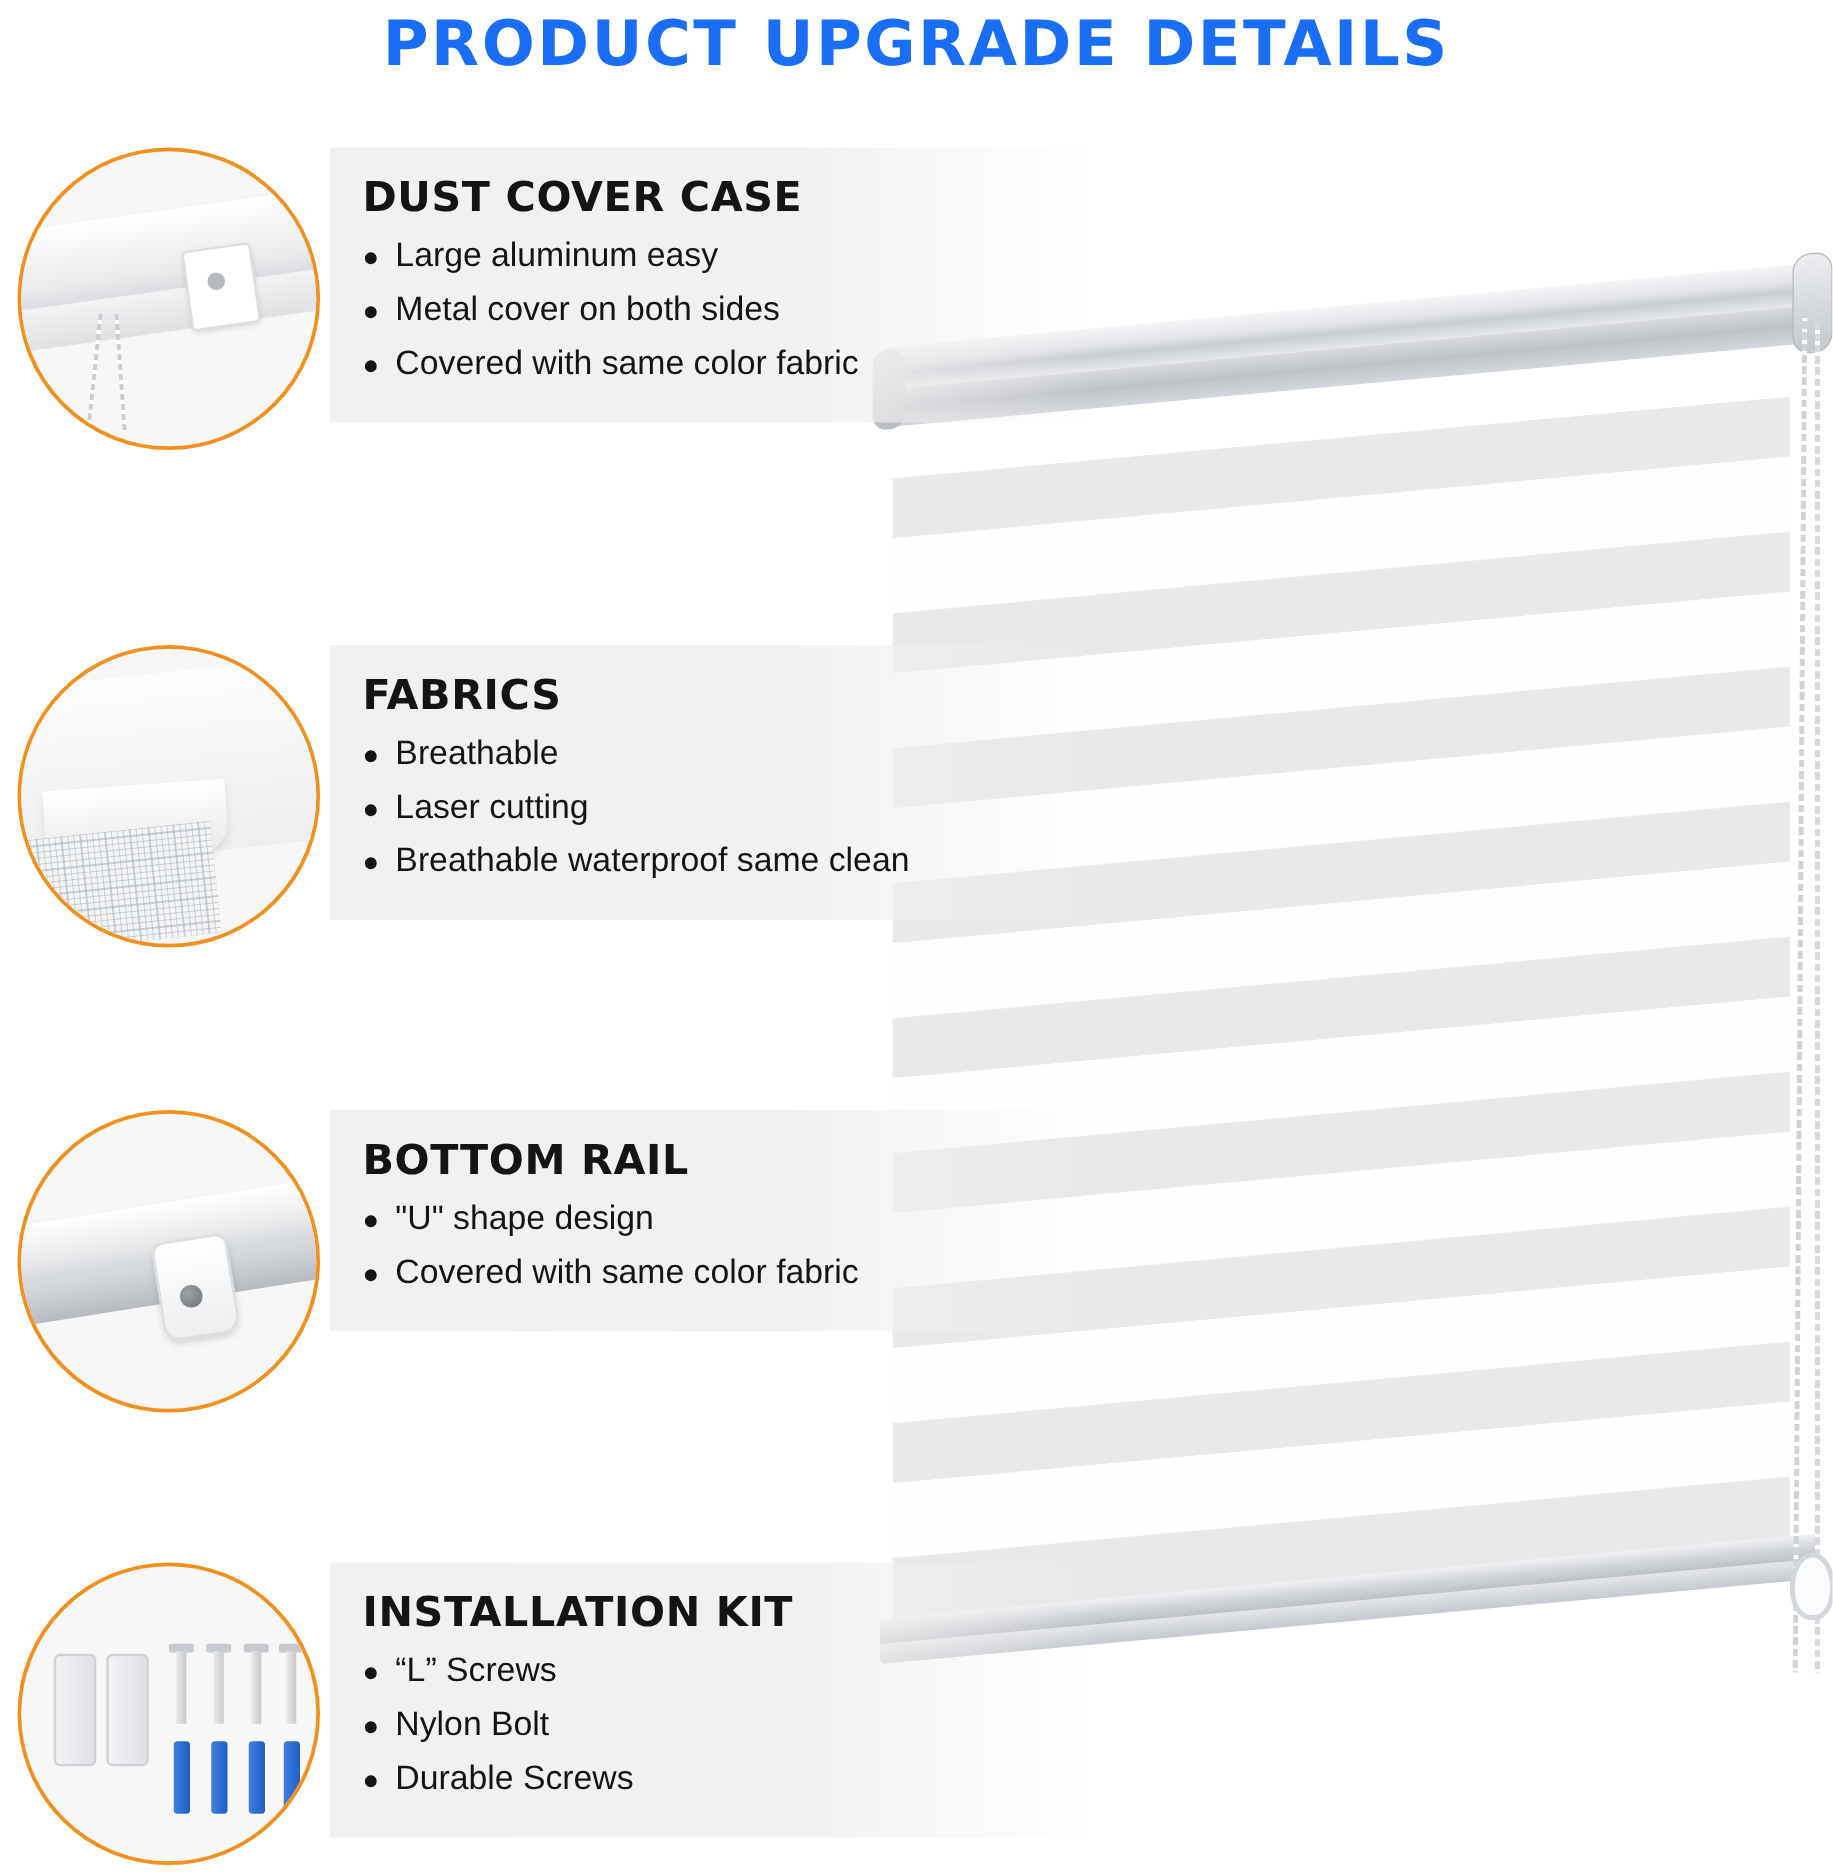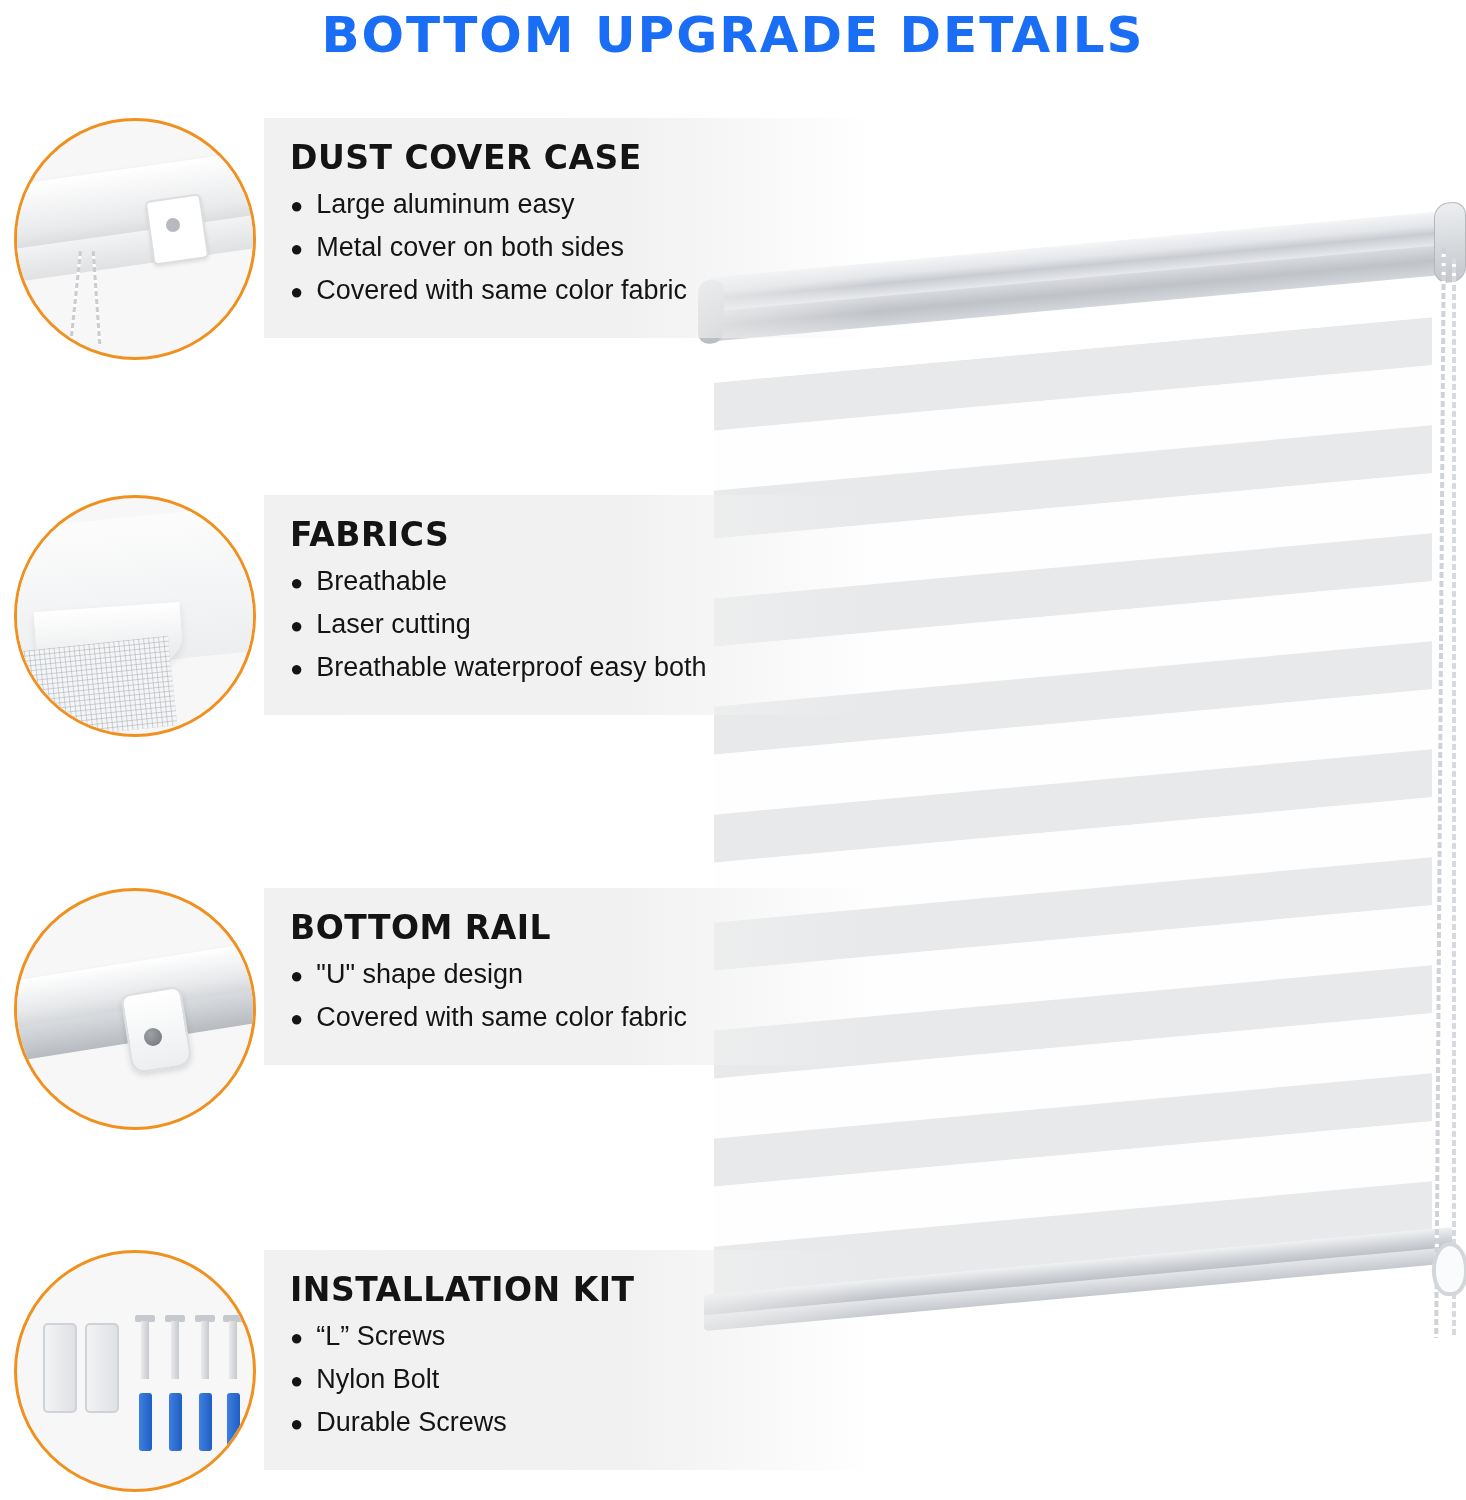--- a/index.html
+++ b/index.html
@@ -382,21 +382,21 @@
     position: absolute;
     width: 13px;
     height: 58px;
     background: linear-gradient(to right, #3e7fe0, #1f5fc4);
     border-radius: 3px;
   }
 </style>
 </head>
 <body>
 
-<div class="title">BOTTOM UPGRADE DETAILS</div>
+<div class="title">PRODUCT UPGRADE DETAILS</div>
 
 <div class="blind-wrap">
   <div class="blind-skew">
 
     <div class="headrail">
       <div class="headrail-top"></div>
       <div class="headrail-front"></div>
       <div class="headrail-left-cap"></div>
       <div class="headrail-cap"></div>
     </div>
@@ -453,41 +453,41 @@
       <span class="dot">●</span>
       <span>Metal cover on both sides</span>
     </div>
     <div class="bullet">
       <span class="dot">●</span>
       <span>Covered with same color fabric</span>
     </div>
   </div>
 </div>
 
-<div class="feature" style="left:14px; top:495px;">
+<div class="feature" style="left:14px; top:516px;">
   <div class="thumb">
     <div class="thumb-inner">
       <div class="fab-sheet"></div>
       <div class="fab-curl"></div>
       <div class="fab-mesh"></div>
     </div>
   </div>
   <div class="text-panel">
     <div class="feat-title">FABRICS</div>
     <div class="bullet">
       <span class="dot">●</span>
       <span>Breathable</span>
     </div>
     <div class="bullet">
       <span class="dot">●</span>
       <span>Laser cutting</span>
     </div>
     <div class="bullet">
       <span class="dot">●</span>
-      <span>Breathable waterproof easy both</span>
+      <span>Breathable waterproof same clean</span>
     </div>
   </div>
 </div>
 
 <div class="feature" style="left:14px; top:888px;">
   <div class="thumb">
     <div class="thumb-inner">
       <div class="br-bar"></div>
       <div class="br-bar2"></div>
       <div class="br-cap"></div>

